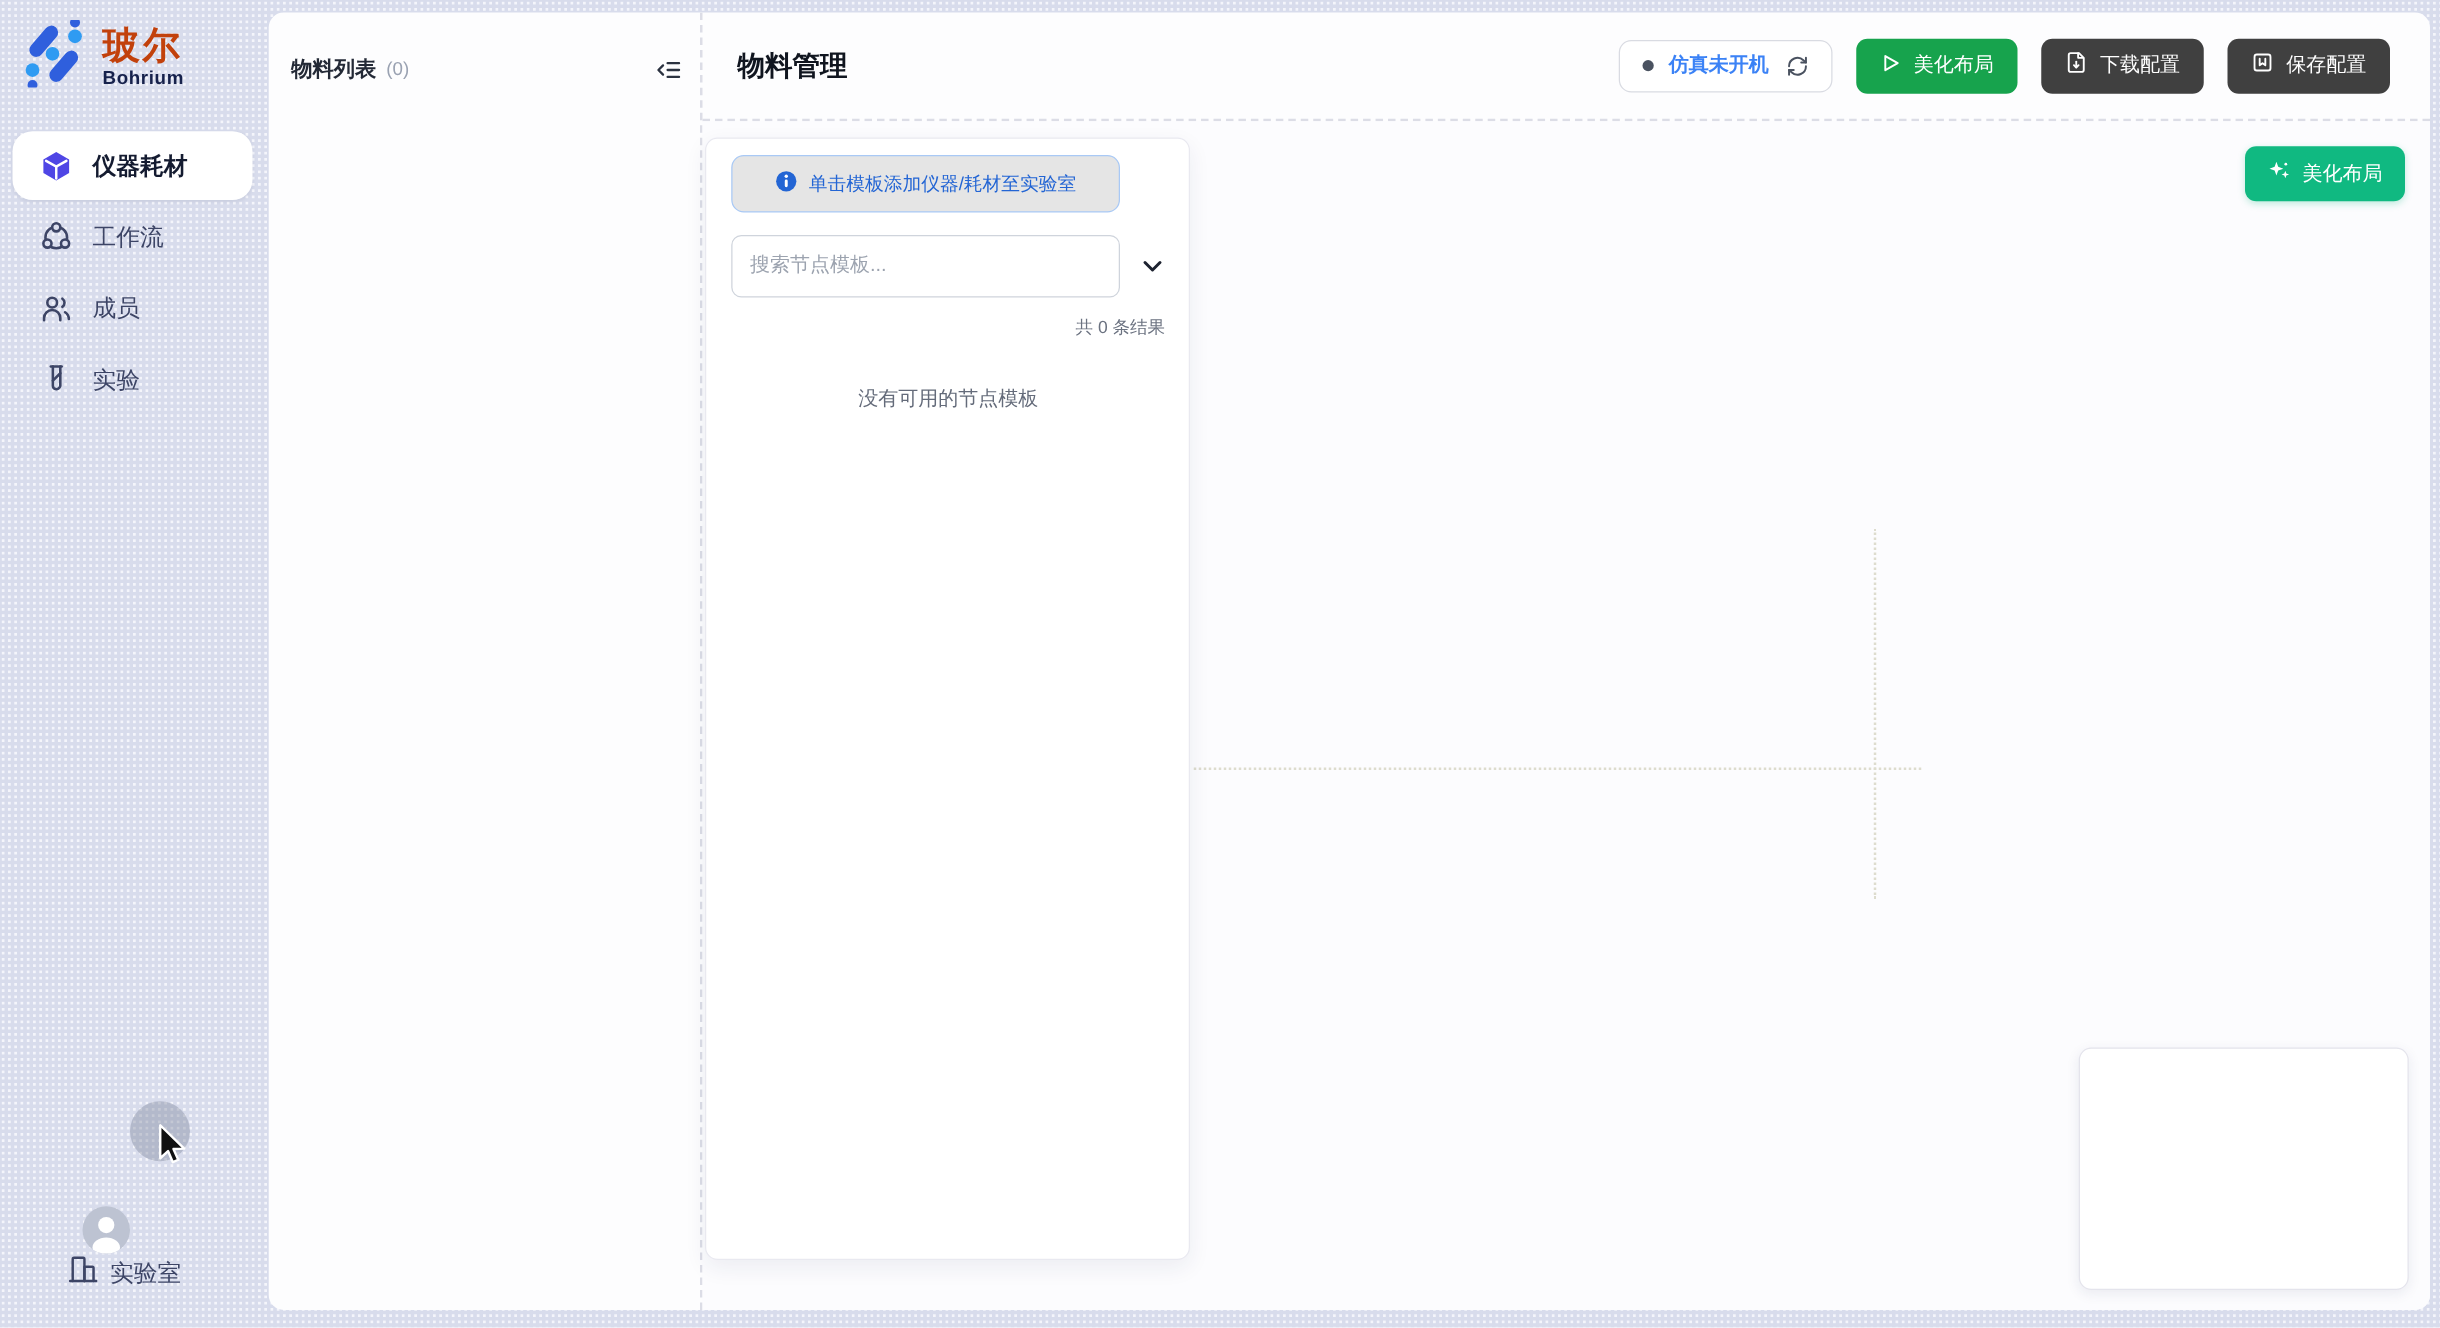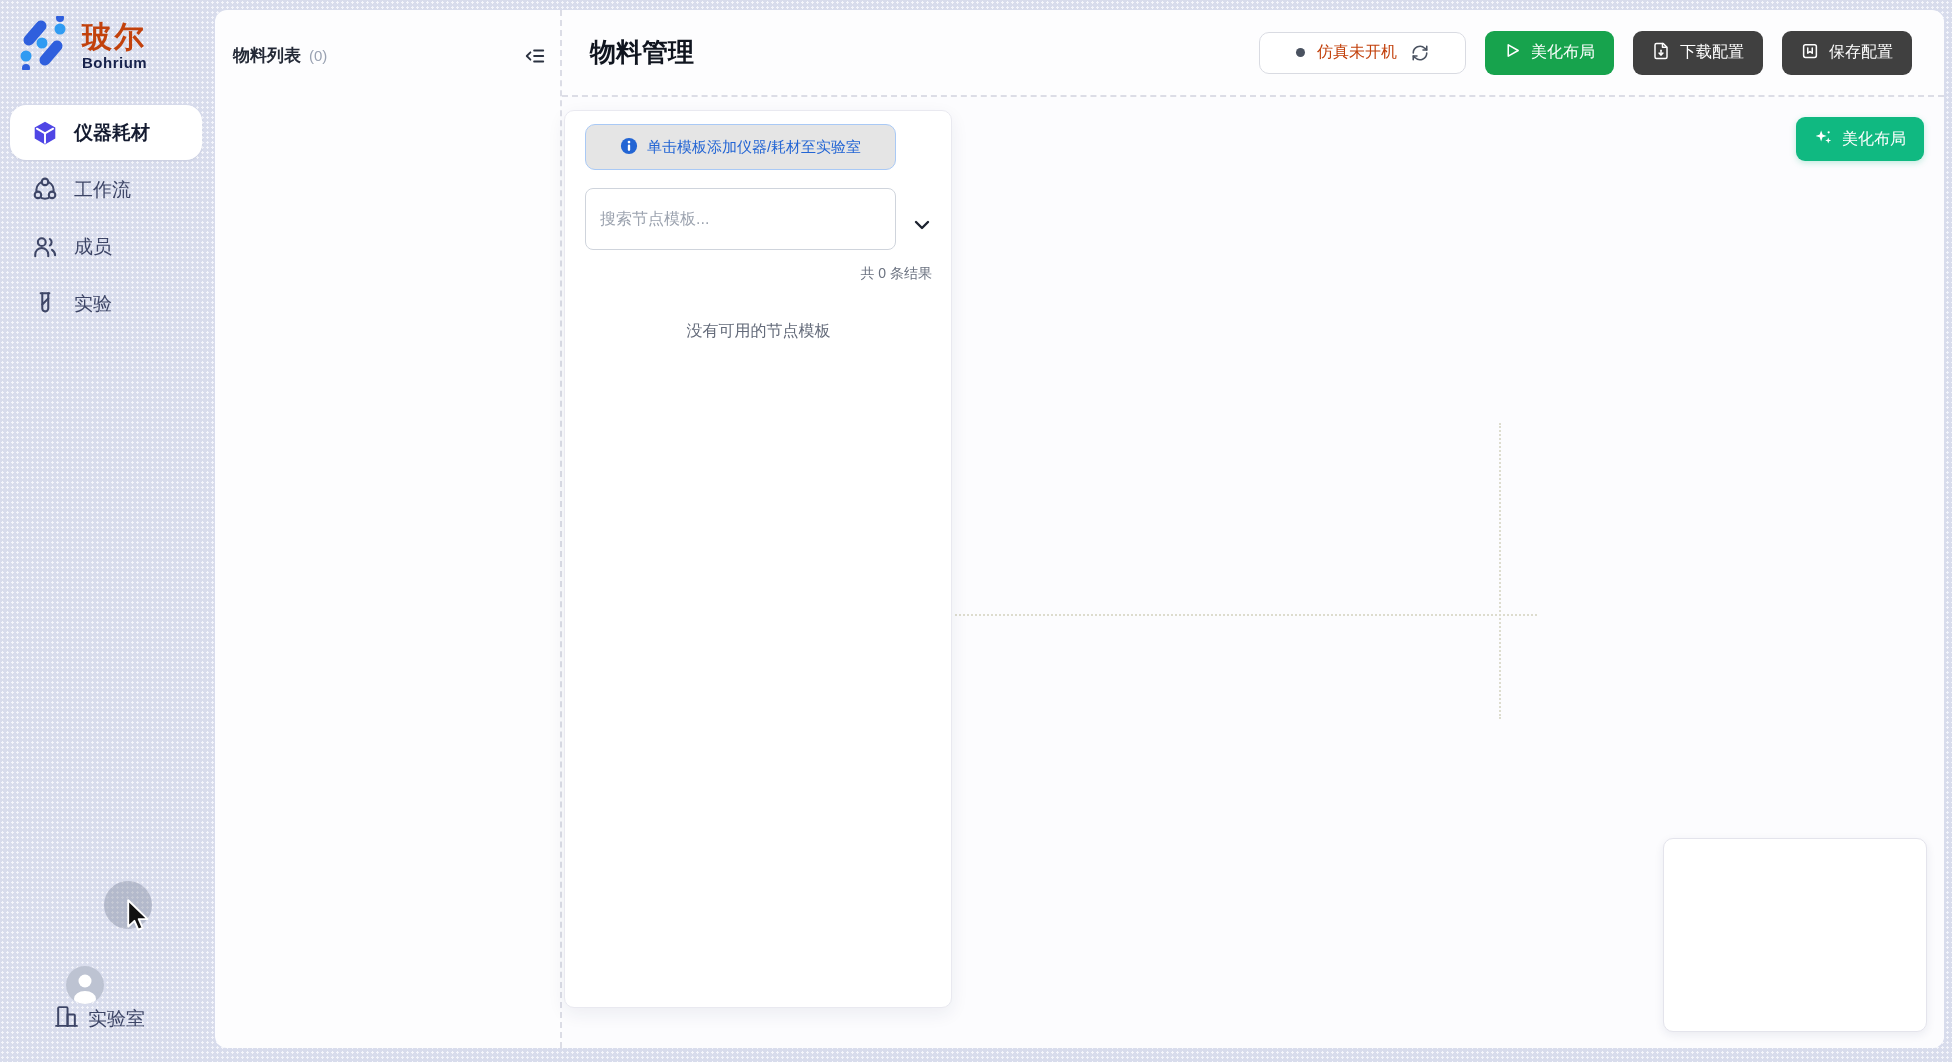--- a/index.html
+++ b/index.html
@@ -32,24 +32,24 @@
     background:#fdfdfe; border-radius:12px; display:flex; overflow:hidden; }
   .list-pane { width:347px; flex:0 0 347px; border-right:2px dashed #dcdde6; padding:34px 14px 0 18px; }
   .list-pane-head { display:flex; align-items:center; }
   .list-title { font-size:17px; font-weight:bold; color:#232936; }
   .list-count { font-size:15px; color:#9aa2b2; margin-left:8px; }
   .list-collapse { margin-left:auto; width:22px; height:22px; color:#2b3240; cursor:pointer; }
 
   .content-pane { flex:1; display:flex; flex-direction:column; position:relative; }
   .content-header { height:87px; flex:0 0 87px; border-bottom:2px dashed #dcdde6;
     display:flex; align-items:center; padding:0 32px 0 28px; }
-  .page-title { font-size:26px; font-weight:bold; color:#10151f; }
+  .page-title { font-size:22px; font-weight:bold; color:#10151f; }
   .header-actions { margin-left:auto; display:flex; align-items:center; gap:19px; }
-  .status-pill { height:42px; display:flex; align-items:center; gap:12px; padding:0 36px;
-    border:1px solid #d9dbe2; border-radius:10px; background:#fff; font-size:16px; color:#c2410c; cursor:default; }
+  .status-pill { height:42px; display:flex; align-items:center; gap:12px; padding:0 18px;
+    border:1px solid #d9dbe2; border-radius:10px; background:#fff; font-size:16px; color:#3b82f6; cursor:default;font-weight:bold; }
   .status-dot { width:9px; height:9px; border-radius:50%; background:#4a5260; }
   .refresh-btn { width:18px; height:18px; color:#4a5260; cursor:pointer; margin-left:2px; }
   .btn { height:44px; border:none; display:flex; align-items:center; gap:10px; padding:0 19px;
     border-radius:9px; color:#fff; font-size:16px; font-weight:500; cursor:pointer;
     font-family:"Liberation Sans","DejaVu Sans",sans-serif; }
   .btn-green { background:#17a34d; }
   .btn-blue  { background:#404040; }
   .btn svg { flex:0 0 auto; }
 
   
@@ -59,21 +59,21 @@
 
   .tool-panel { position:absolute; left:2px; top:13px; width:388px; height:898px;
     background:#ffffff; border:1px solid #e9e9f0; border-radius:10px;
     box-shadow:0 6px 18px rgba(30,40,90,.07); padding:13px 0 0 20px; }
   .tp-row { display:flex; align-items:center; }
   .tp-col { width:311px; }
   .chev-col { width:52px; display:flex; justify-content:center; }
   .info-banner { width:311px; height:46px; background:#e5e5e5; border:1px solid #a9c9f5; border-radius:10px;
     display:flex; align-items:center; justify-content:center; gap:9px; color:#2365d4; font-size:15px; cursor:pointer; }
   .search-wrap { margin-top:18px; }
-  .search-input { width:311px; height:62px; border:1px solid #cfd4dc; border-radius:8px; padding:0 14px;
+  .search-input { width:311px; height:50px; border:1px solid #cfd4dc; border-radius:8px; padding:0 14px;
     font-size:16px; color:#333; outline:none; font-family:"Liberation Sans","DejaVu Sans",sans-serif; background:#fff; }
   .search-input::placeholder { color:#9ca3af; }
   .chevron-btn { width:24px; height:24px; color:#1d2330; cursor:pointer; margin-top:18px; }
   .result-count { width:347px; margin-top:15px; text-align:right; font-size:14px; color:#6b7280; }
   .empty-text { width:347px; margin-top:38px; text-align:center; font-size:16px; color:#646b7a; }
 
   .beautify-btn { position:absolute; top:20px; right:20px; height:44px; background:#10b981;
     border:none; border-radius:9px; color:#fff; font-size:16px; font-weight:500;
     display:flex; align-items:center; gap:9px; padding:0 18px; cursor:pointer;
     box-shadow:0 2px 6px rgba(16,185,129,.25); font-family:"Liberation Sans","DejaVu Sans",sans-serif; }

